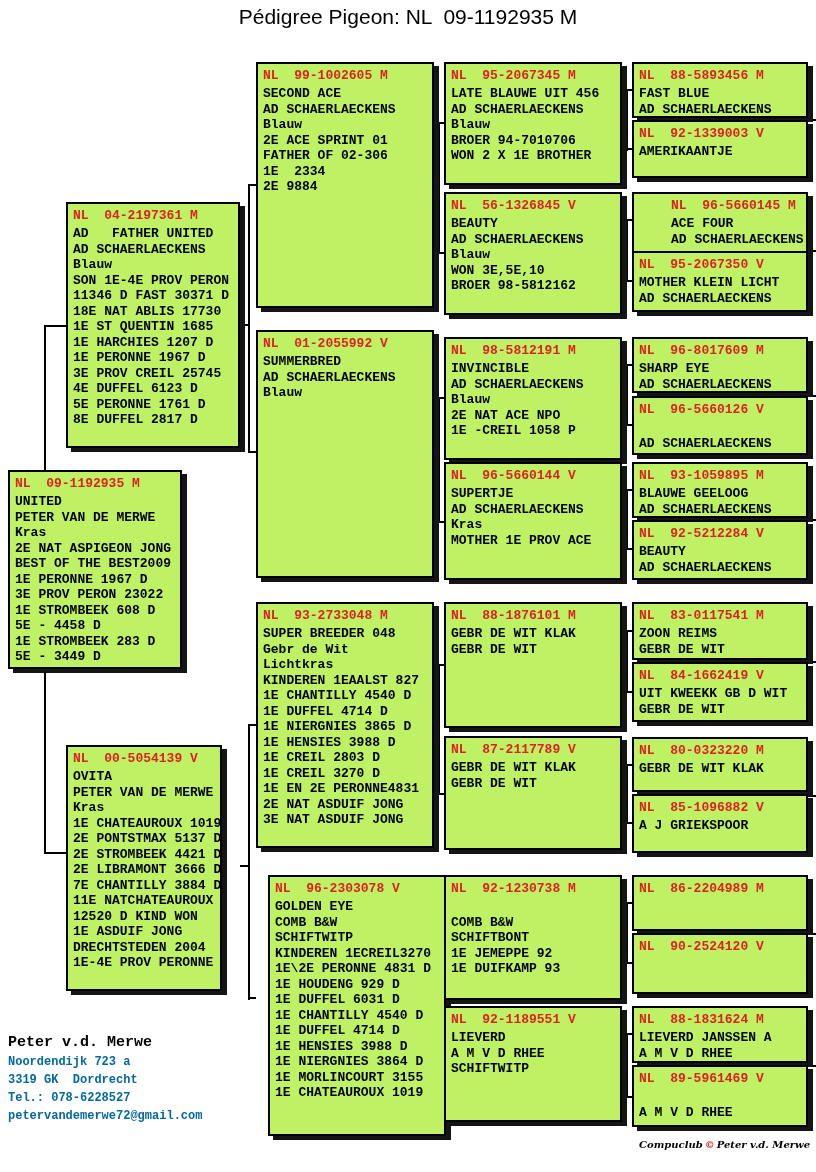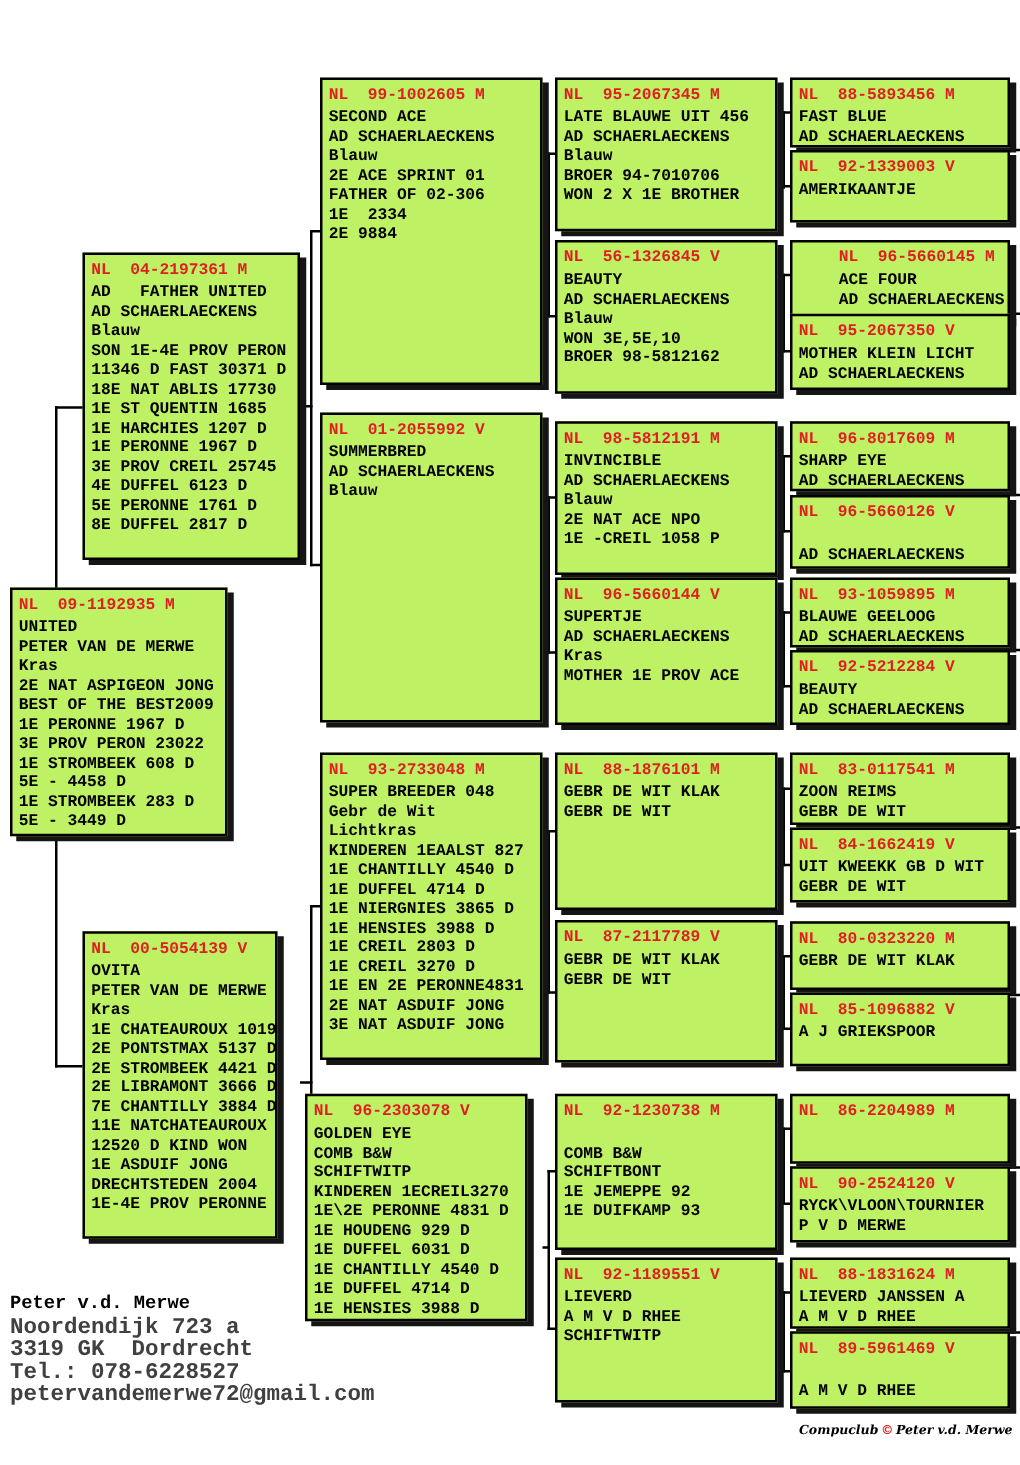--- a/index.html
+++ b/index.html
@@ -7,29 +7,30 @@
           font-family:"Liberation Mono",monospace;}
   #title{position:absolute;top:5px;left:0;width:100%;text-align:center;
          font-family:"Liberation Sans",sans-serif;font-size:21px;color:#000;white-space:pre;}
   .cline{position:absolute;background:#000;z-index:1;}
   .pbox{position:absolute;background:#bef264;border:2px solid #000;box-sizing:border-box;
         box-shadow:5px 4px 0 #151515;z-index:2;padding:3px 4px 0 5px;overflow:hidden;}
   .ring{font-size:13px;font-weight:bold;color:#e01f23;white-space:pre;line-height:17px;margin-bottom:2px;}
   .bline{font-size:13px;font-weight:bold;color:#000;white-space:pre;line-height:15.5px;min-height:15.5px;}
   #footer{position:absolute;left:8px;top:1033px;}
   .owner{font-size:15px;font-weight:bold;color:#000;line-height:20px;white-space:pre;}
-  .addr{font-size:18px;font-weight:bold;color:#404040;line-height:18px;white-space:pre;}
+  .addr{font-size:12px;font-weight:bold;color:#0369a1;line-height:18px;white-space:pre;}
   #credit{position:absolute;right:6px;top:1139px;font-family:"DejaVu Serif",serif;
           font-style:italic;font-size:10px;font-weight:bold;color:#000;white-space:pre;}
   #credit .copy{color:#e01f23;padding:0 2px;}
 </style>
 </head>
 <body>
 
 <div id="canvas">
+  <div id="title">Pédigree Pigeon: NL  09-1192935 M</div>
   <div id="connectors">
       <div class="cline" style="left: 44px; top: 325px; width: 24px; height: 2px;"></div>
       <div class="cline" style="left: 44px; top: 325px; width: 2px; height: 529px;"></div>
       <div class="cline" style="left: 44px; top: 852px; width: 24px; height: 2px;"></div>
       <div class="cline" style="left: 240px; top: 324px; width: 10px; height: 2px;"></div>
       <div class="cline" style="left: 248px; top: 184px; width: 2px; height: 269px;"></div>
       <div class="cline" style="left: 248px; top: 184px; width: 8px; height: 2px;"></div>
       <div class="cline" style="left: 248px; top: 451px; width: 8px; height: 2px;"></div>
       <div class="cline" style="left: 240px; top: 865px; width: 10px; height: 2px;"></div>
       <div class="cline" style="left: 248px; top: 724px; width: 2px; height: 276px;"></div>
@@ -178,21 +179,21 @@
           <div class="bline">1E DUFFEL 4714 D</div>
           <div class="bline">1E NIERGNIES 3865 D</div>
           <div class="bline">1E HENSIES 3988 D</div>
           <div class="bline">1E CREIL 2803 D</div>
           <div class="bline">1E CREIL 3270 D</div>
           <div class="bline">1E EN 2E PERONNE4831</div>
           <div class="bline">2E NAT ASDUIF JONG</div>
           <div class="bline">3E NAT ASDUIF JONG</div>
         </div>
   </div>
-      <div class="pbox" style="left: 244px; top: 875px; width: 178px; height: 182px;">
+      <div class="pbox" style="left: 268px; top: 875px; width: 178px; height: 261px;">
     <div class="ring">NL  96-2303078 V</div>
     <div class="body">
           <div class="bline">GOLDEN EYE</div>
           <div class="bline">COMB B&amp;W</div>
           <div class="bline">SCHIFTWITP</div>
           <div class="bline">KINDEREN 1ECREIL3270</div>
           <div class="bline">1E\2E PERONNE 4831 D</div>
           <div class="bline">1E HOUDENG 929 D</div>
           <div class="bline">1E DUFFEL 6031 D</div>
           <div class="bline">1E CHANTILLY 4540 D</div>
@@ -353,24 +354,20 @@
     <div class="ring">NL  85-1096882 V</div>
     <div class="body">
           <div class="bline">A J GRIEKSPOOR</div>
         </div>
   </div>
       <div class="pbox" style="left: 632px; top: 875px; width: 176px; height: 56px;">
     <div class="ring">NL  86-2204989 M</div>
   </div>
       <div class="pbox" style="left: 632px; top: 933px; width: 176px; height: 61px;">
     <div class="ring">NL  90-2524120 V</div>
-    <div class="body">
-          <div class="bline">RYCK\VLOON\TOURNIER</div>
-          <div class="bline">P V D MERWE</div>
-        </div>
   </div>
       <div class="pbox" style="left: 632px; top: 1006px; width: 176px; height: 57px;">
     <div class="ring">NL  88-1831624 M</div>
     <div class="body">
           <div class="bline">LIEVERD JANSSEN A</div>
           <div class="bline">A M V D RHEE</div>
         </div>
   </div>
       <div class="pbox" style="left: 632px; top: 1065px; width: 176px; height: 62px;">
     <div class="ring">NL  89-5961469 V</div>

